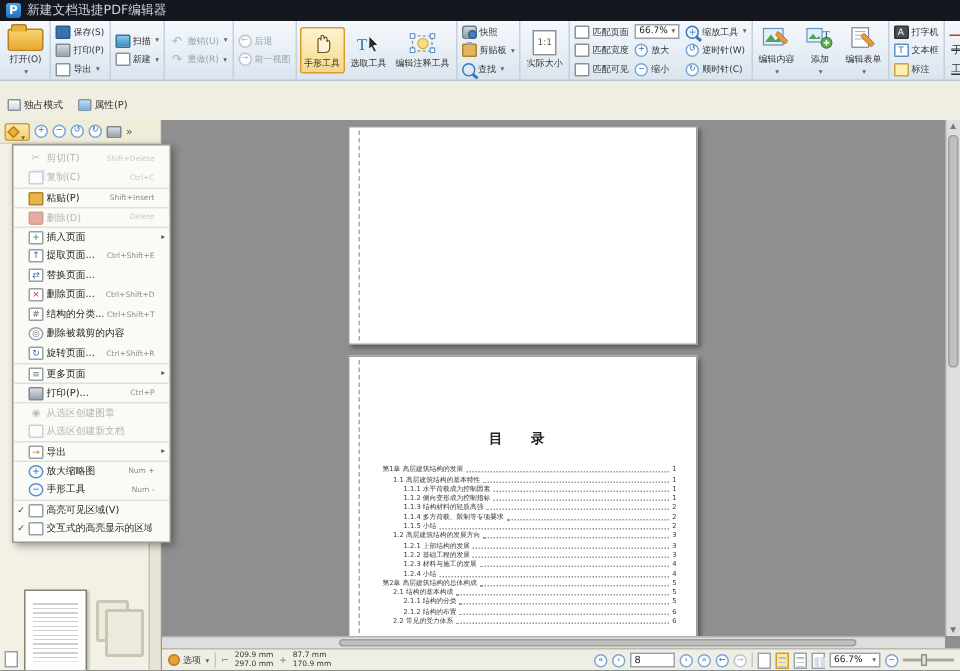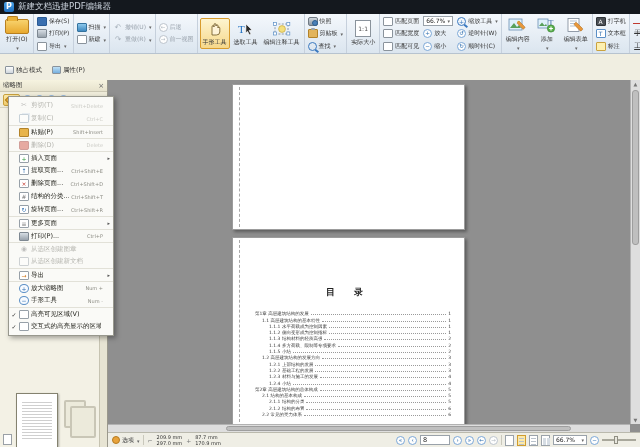--- a/index.html
+++ b/index.html
@@ -399,24 +399,20 @@
 
   <div class="tabbar">
     <span class="tab">
       <span>新建文档*</span>
       <span class="x">×</span>
     </span>
     <span class="addtab">+</span>
   </div>
 
   <div class="leftpanel">
-    <div class="phead">
-      <span>缩略图</span>
-      <span class="x">×</span>
-    </div>
     <div class="ptools">
       <span class="optbtn">
           <span class="optstar"></span>
           <span class="caret"></span>
         </span>
       <span class="cbtn">+</span>
       <span class="cbtn">−</span>
       <span class="cbtn">↺</span>
       <span class="cbtn">↻</span>
       <span class="pprint"></span>
@@ -594,37 +590,51 @@
   </div>
 
   <div class="mi">
     <span class="mi-check"></span>
     <span class="mi-ico ic-pg g-blue">↑</span>
     <span class="mi-label">提取页面...</span>
     <span class="mi-short">Ctrl+Shift+E</span>
     <span class="mi-arrow"></span>
   </div>
 
+  <div class="mi">
+    <span class="mi-check"></span>
+    <span class="mi-ico ic-pg g-blue">⇄</span>
+    <span class="mi-label">替换页面...</span>
+    <span class="mi-short"></span>
+    <span class="mi-arrow"></span>
+  </div>
 
   <div class="mi">
     <span class="mi-check"></span>
     <span class="mi-ico ic-pg g-red">×</span>
     <span class="mi-label">删除页面...</span>
     <span class="mi-short">Ctrl+Shift+D</span>
     <span class="mi-arrow"></span>
   </div>
 
   <div class="mi">
     <span class="mi-check"></span>
     <span class="mi-ico ic-pg g-gray">#</span>
     <span class="mi-label">结构的分类...</span>
     <span class="mi-short">Ctrl+Shift+T</span>
     <span class="mi-arrow"></span>
   </div>
 
+  <div class="mi">
+    <span class="mi-check"></span>
+    <span class="mi-ico ic-round g-gray">◎</span>
+    <span class="mi-label">删除被裁剪的内容</span>
+    <span class="mi-short"></span>
+    <span class="mi-arrow"></span>
+  </div>
 
   <div class="mi">
     <span class="mi-check"></span>
     <span class="mi-ico ic-pg g-blue">↻</span>
     <span class="mi-label">旋转页面...</span>
     <span class="mi-short">Ctrl+Shift+R</span>
     <span class="mi-arrow"></span>
   </div>
 
   <div class="mi sep">

